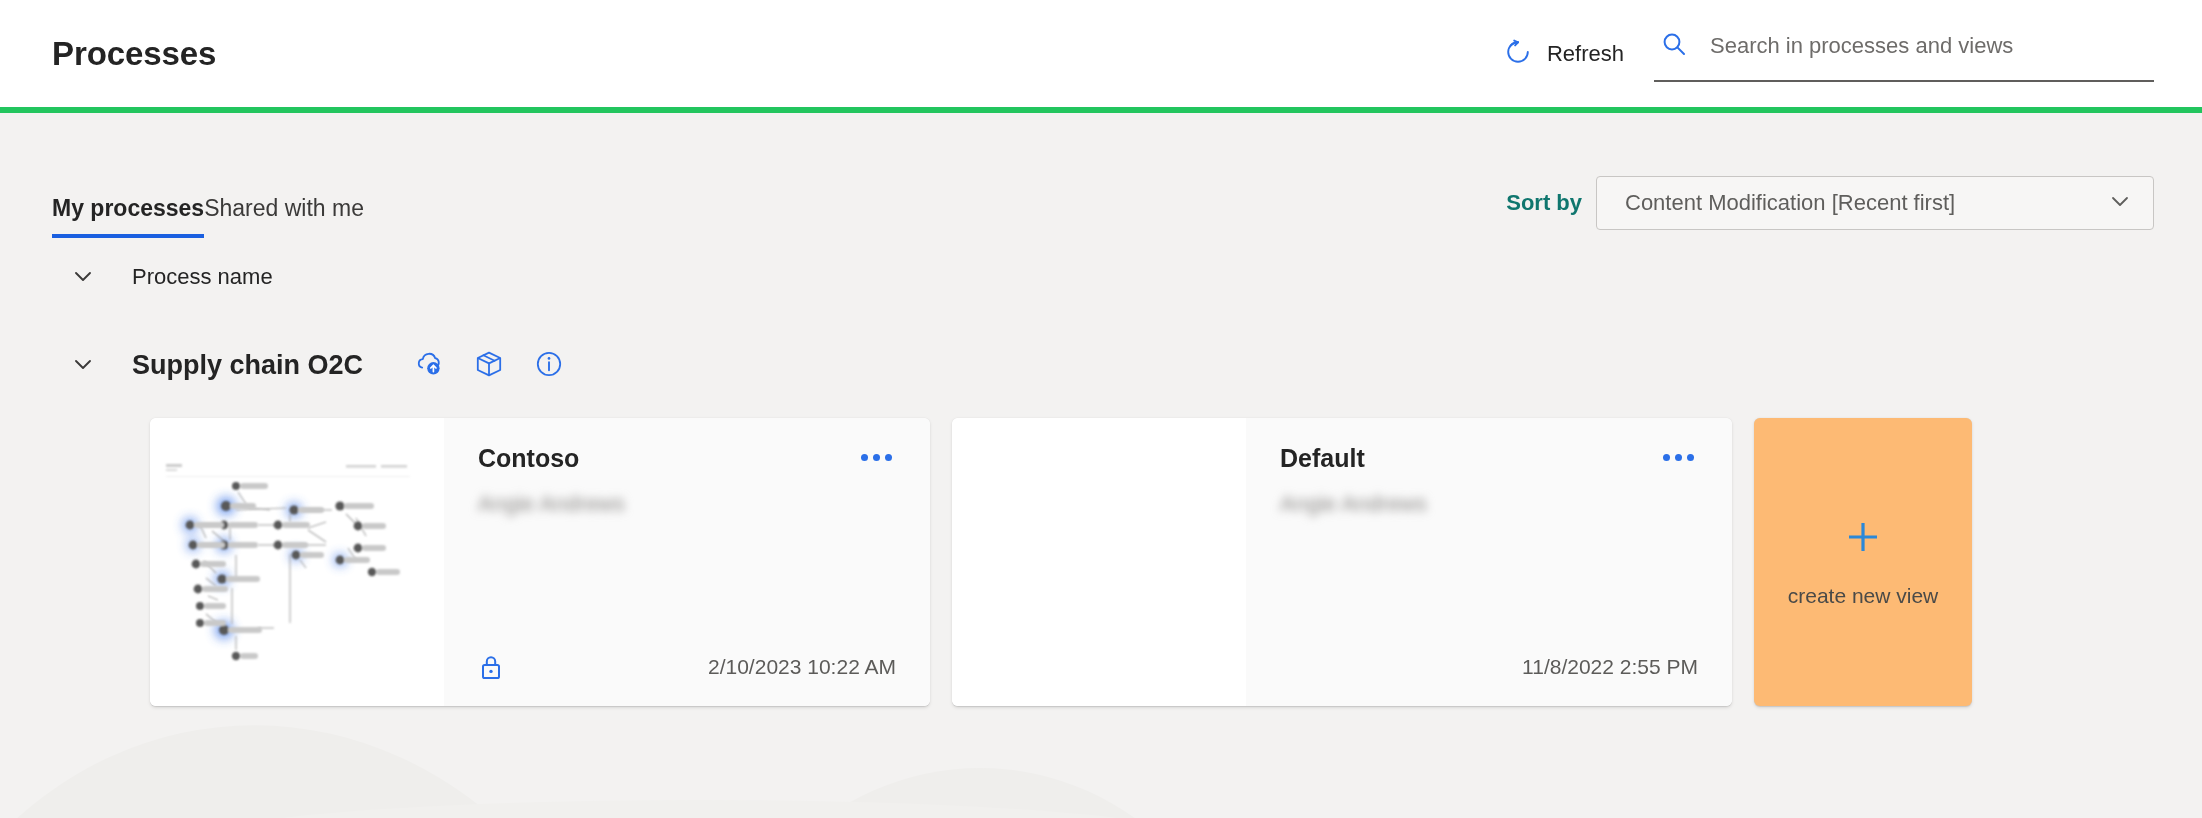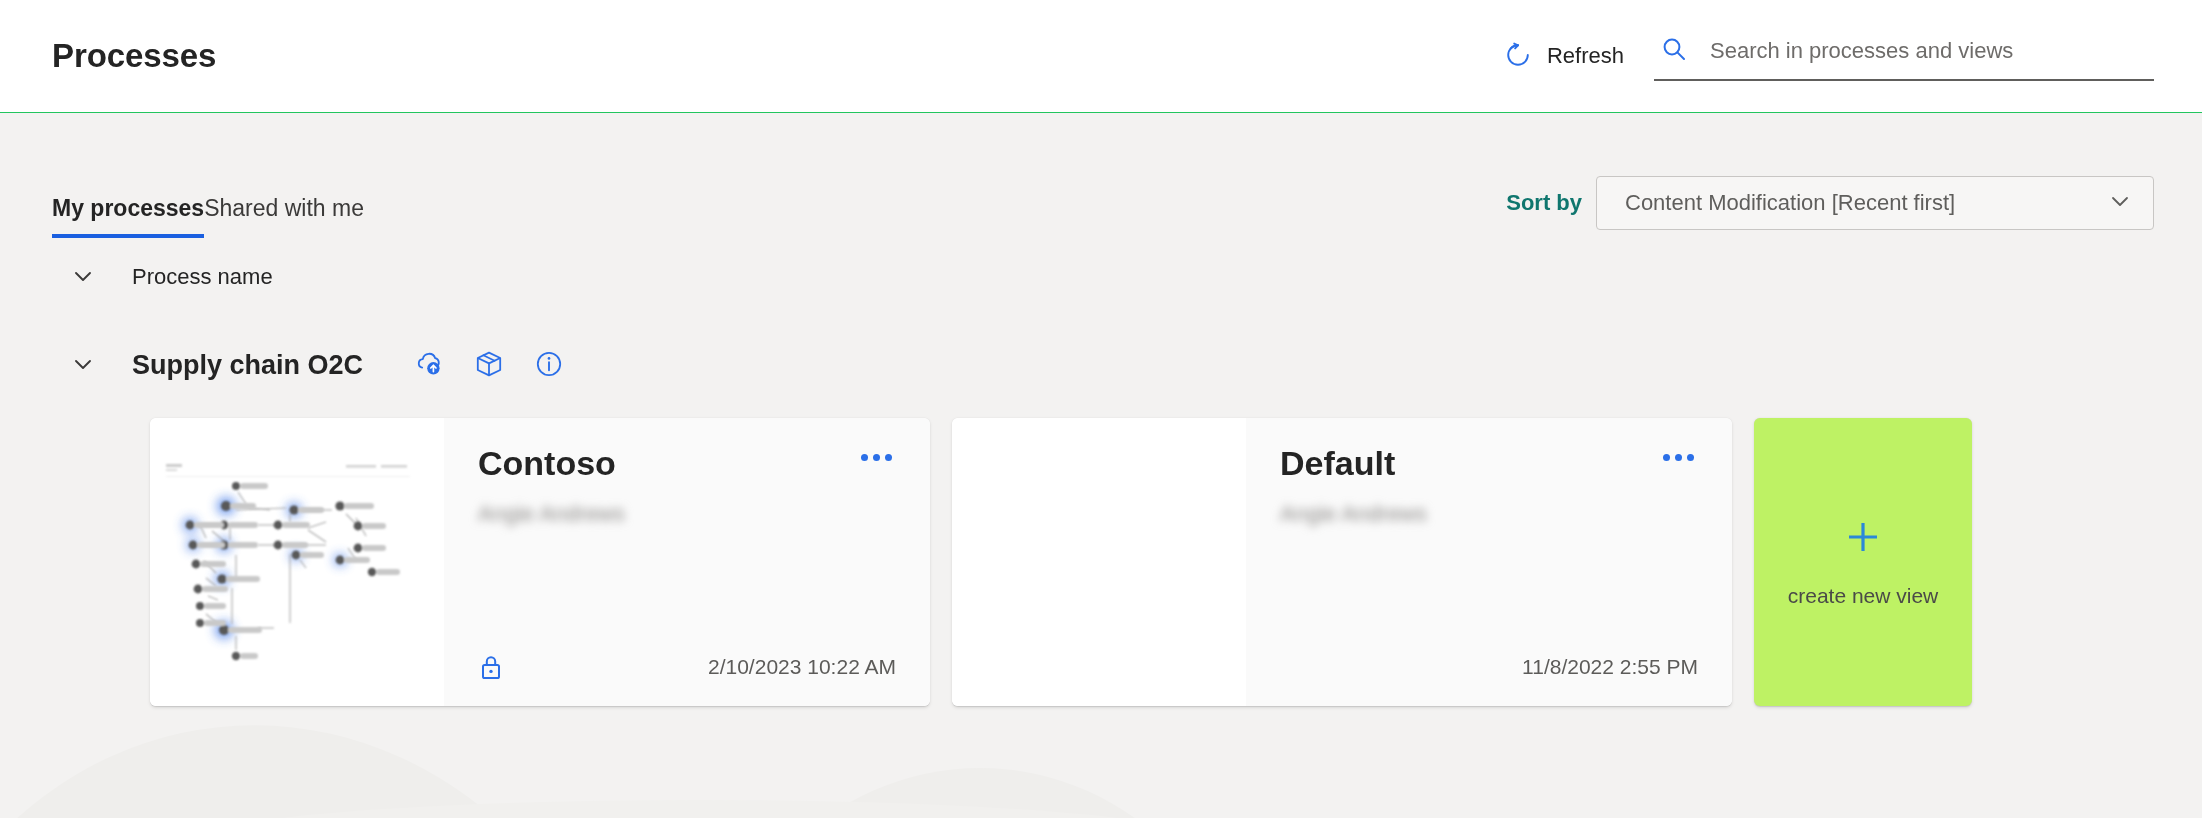--- a/index.html
+++ b/index.html
@@ -40,21 +40,21 @@
     width: 1000px; height: 40px;
     background: #f1f0ee;
     border-radius: 50% 50% 0 0 / 100% 100% 0 0;
   }
 
   
   .header {
     position: relative; z-index: 2;
     height: 113px;
     background: #ffffff;
-    border-bottom: 1px solid #22c55e;
+    border-bottom: 6px solid #22c55e;
     display: flex;
     align-items: center;
     padding: 0 48px 0 52px;
   }
   .page-title {
     font-size: 33px;
     font-weight: 600;
     color: #242424;
     letter-spacing: -0.1px;
   }
@@ -75,21 +75,21 @@
   }
   .refresh-label {
     font-size: 22px;
     color: #242424;
   }
   .search-wrap {
     display: flex;
     align-items: center;
     gap: 22px;
     border-bottom: 2px solid #605e5c;
-    padding: 4px 6px 12px 6px;
+    padding: 4px 6px 18px 6px;
     width: 500px;
   }
   .search-input {
     border: none;
     outline: none;
     background: transparent;
     font-family: "Liberation Sans", sans-serif;
     font-size: 22px;
     color: #242424;
     width: 100%;
@@ -213,21 +213,21 @@
   .card-body {
     flex: 1;
     background: #fafafa;
     padding: 26px 34px 22px 34px;
     display: flex;
     flex-direction: column;
     position: relative;
   }
   .card-head { display: flex; align-items: flex-start; }
   .card-title {
-    font-size: 34px;
+    font-size: 25px;
     font-weight: 600;
     color: #242424;
   }
   .ellipsis-btn {
     margin-left: auto;
     background: none; border: none; cursor: pointer;
     display: flex; align-items: center; gap: 5px;
     padding: 10px 4px;
   }
   .ell-dot { width: 7px; height: 7px; border-radius: 50%; background: #2b6fe8; display: block; }
@@ -251,21 +251,21 @@
     font-size: 21px;
     color: #5c5b59;
   }
   .lock-slot { width: 30px; height: 34px; display: flex; align-items: center; }
 
   
   .new-view-card {
     width: 218px;
     height: 288px;
     border-radius: 6px;
-    background: #bef264;
+    background: #fdba74;
     box-shadow: 0 1.6px 3.6px rgba(0,0,0,0.10), 0 0.3px 0.9px rgba(0,0,0,0.10);
     display: flex;
     flex-direction: column;
     align-items: center;
     justify-content: center;
     gap: 22px;
     cursor: pointer;
   }
   .new-view-label {
     font-size: 21px;

